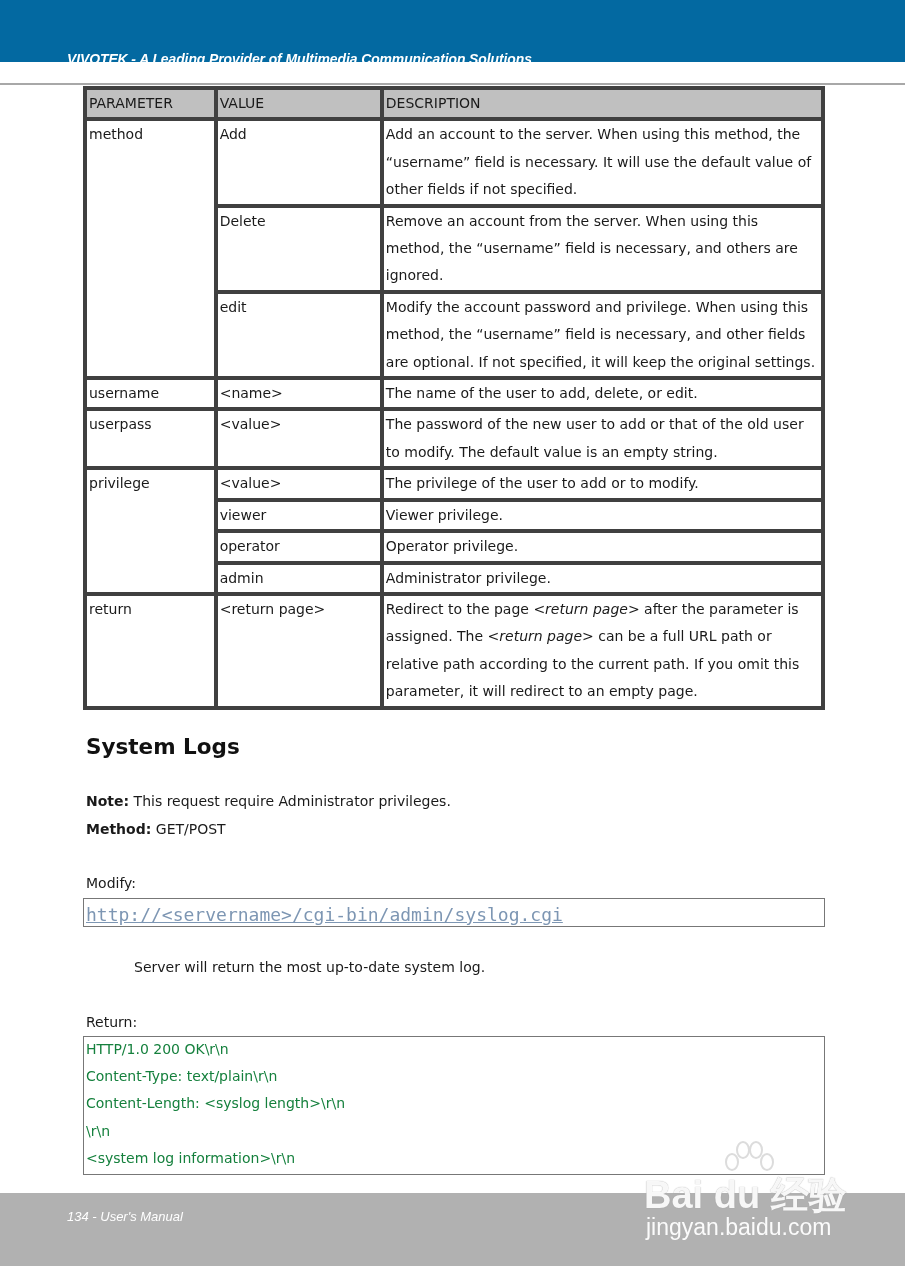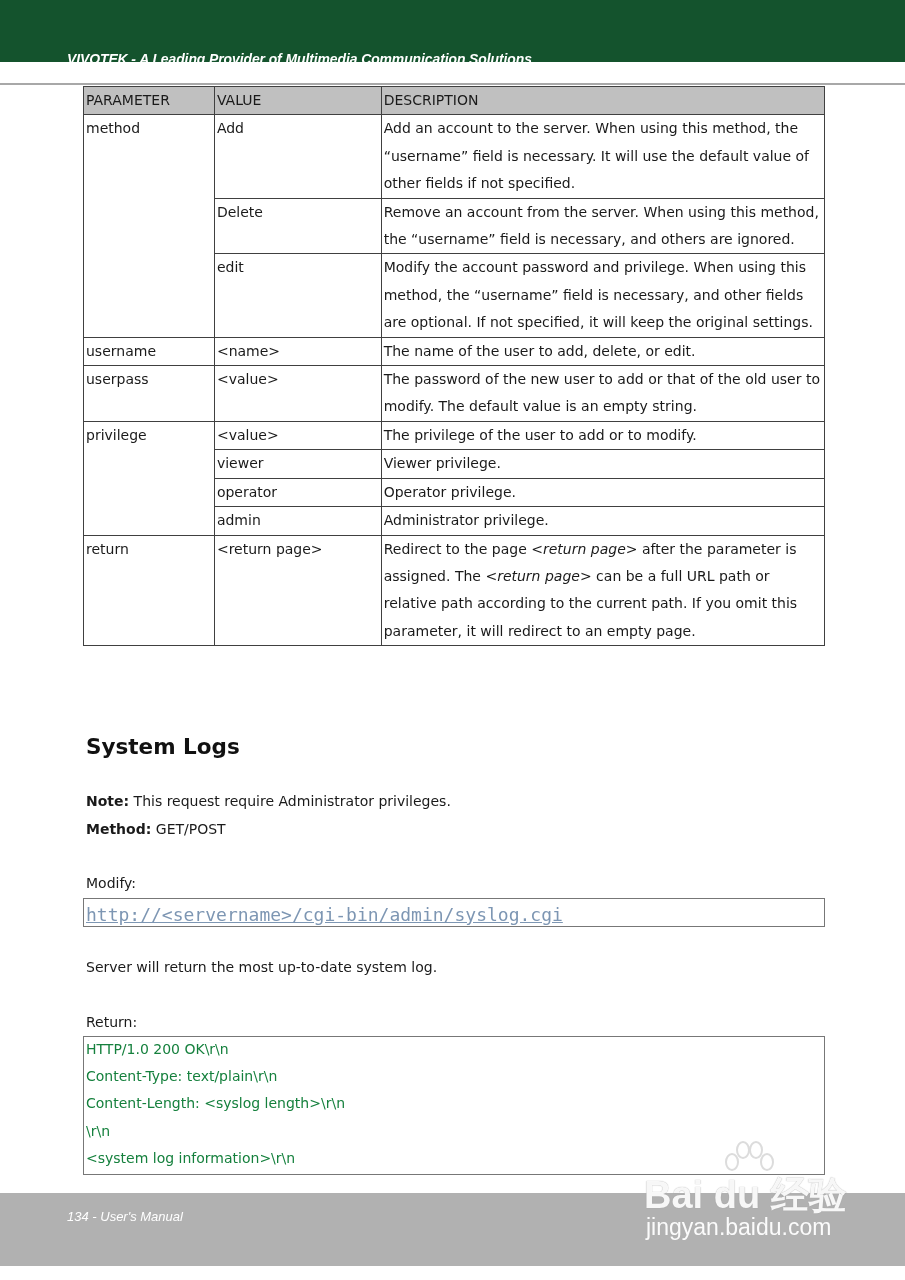--- a/index.html
+++ b/index.html
@@ -4,40 +4,40 @@
 <style>
   html, body { margin: 0; padding: 0; }
   body {
     width: 905px; height: 1280px; position: relative; overflow: hidden;
     background: #ffffff;
     font-family: "DejaVu Sans", sans-serif;
     color: #1a1a1a;
   }
   .top-band {
     position: absolute; left: 0; top: 0; width: 905px; height: 62px;
-    background: #14532d;
+    background: #0369a1;
   }
   .top-band .header-title {
     position: absolute; left: 67px; top: 50px;
     font-family: "Liberation Sans", sans-serif;
     font-style: italic; font-weight: bold; font-size: 15px;
     color: #ffffff; letter-spacing: -0.1px;
     transform: scaleX(0.93); transform-origin: left center;
   }
   .top-rule {
     position: absolute; left: 0; top: 83px; width: 905px; height: 2px;
     background: #a8a8a8;
   }
   table.params {
     position: absolute; left: 83px; top: 86px; width: 742px;
     border-collapse: collapse;
     font-size: 14px; line-height: 27.4px;
   }
   table.params th, table.params td {
-    border: 1px solid #404040;
+    border: 4px solid #404040;
     padding: 0 0 0 2px;
     vertical-align: top;
     text-align: left;
     font-weight: normal;
   }
   table.params th {
     background: #c0c0c0; height: 27px;
   }
   table.params col.c1 { width: 131px; }
   table.params col.c2 { width: 167px; }
@@ -47,21 +47,21 @@
   .section-title {
     position: absolute; left: 86px; top: 734px;
     font-size: 21.5px; font-weight: bold; color: #111;
   }
   .note-line, .method-line, .syntax-label, .server-line, .return-label {
     position: absolute; left: 86px; font-size: 14px; color: #1a1a1a;
   }
   .note-line { top: 793px; }
   .method-line { top: 821px; }
   .syntax-label { top: 875px; }
-  .server-line { top: 959px; }
+  .server-line { top: 959px; margin-left: 48px; }
   .return-label { top: 1014px; }
   .bold { font-weight: bold; }
   .syntax-box {
     position: absolute; left: 83px; top: 898px; width: 740px; height: 27px;
     border: 1px solid #777777;
   }
   .syntax-box .url {
     position: absolute; left: 2px; top: 5px;
     font-family: "DejaVu Sans Mono", monospace; font-size: 18px;
     color: #7d96b3; text-decoration: underline;

